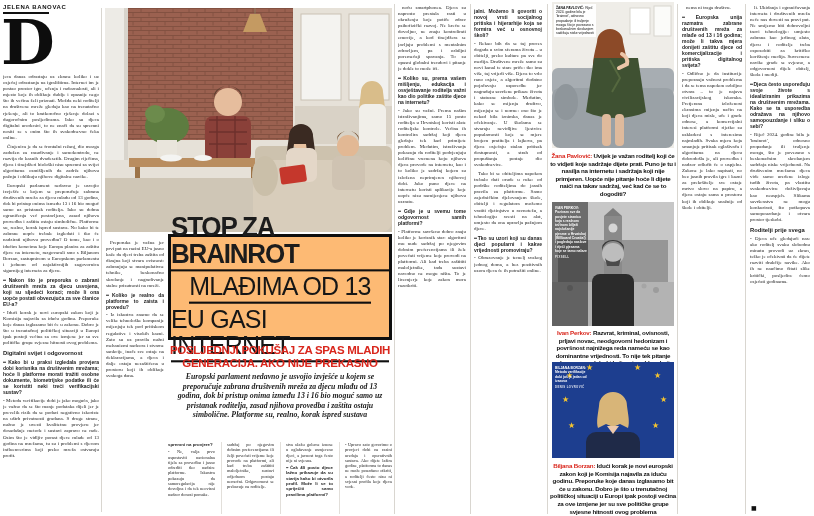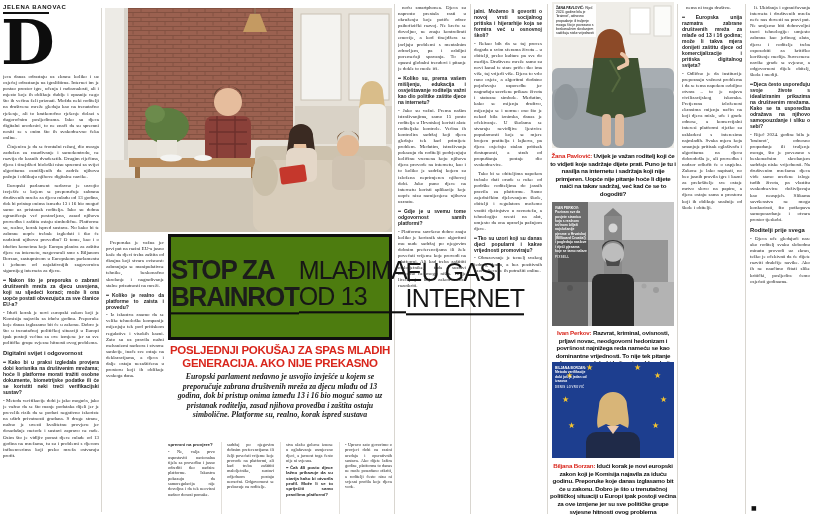--- a/index.html
+++ b/index.html
@@ -17,22 +17,22 @@
   .tcol .blk-h{font-family:"Liberation Sans","DejaVu Sans",sans-serif;font-weight:bold;
         font-size:5.8px;line-height:6.4px;text-align:left;margin:4px 0 2.5px;}
   .qmark{color:#1c1c1c;letter-spacing:-0.5px;}
   
   .byline{font-family:"Liberation Sans","DejaVu Sans",sans-serif;font-weight:bold;
         font-size:6px;letter-spacing:.6px;color:#111;}
   .byline-rule{height:2px;background:#111;width:46px;margin:2px 0 4px;}
   .dropcap{font-family:"DejaVu Serif","Liberation Serif",serif;font-weight:bold;
         font-size:62px;line-height:50px;color:#0d0d0d;margin:0 0 6px -2px;}
   
-  .hlbox{position:absolute;border:3px solid #0f0f0f;background:#4d7c0f;
-        display:flex;align-items:center;justify-content:space-between;
+  .hlbox{position:absolute;border:3px solid #0f0f0f;background:#fdba74;
+        display:flex;flex-direction:column;align-items:center;justify-content:center;
         font-family:"Liberation Sans","DejaVu Sans",sans-serif;}
   .hl1{font-weight:bold;font-size:26px;letter-spacing:-1.2px;line-height:1;
         border-bottom:2.5px solid #0f0f0f;padding-bottom:2px;margin-bottom:4px;transform:scaleY(1.05);}
   .hl2,.hl3{font-weight:normal;font-size:25px;letter-spacing:-0.8px;line-height:1;color:#161616;
         border-bottom:2px solid #0f0f0f;padding-bottom:2px;margin-bottom:4px;transform:scaleY(1.05);}
   .hl3{margin-bottom:0;}
   .kicker{position:absolute;text-align:center;font-family:"Liberation Sans","DejaVu Sans",sans-serif;
         font-weight:bold;font-size:11.5px;line-height:13px;letter-spacing:-0.3px;}
   .lede{position:absolute;text-align:center;font-style:italic;font-weight:bold;
         font-family:"Liberation Serif","DejaVu Serif",serif;font-size:7.8px;line-height:9.6px;color:#222;}

